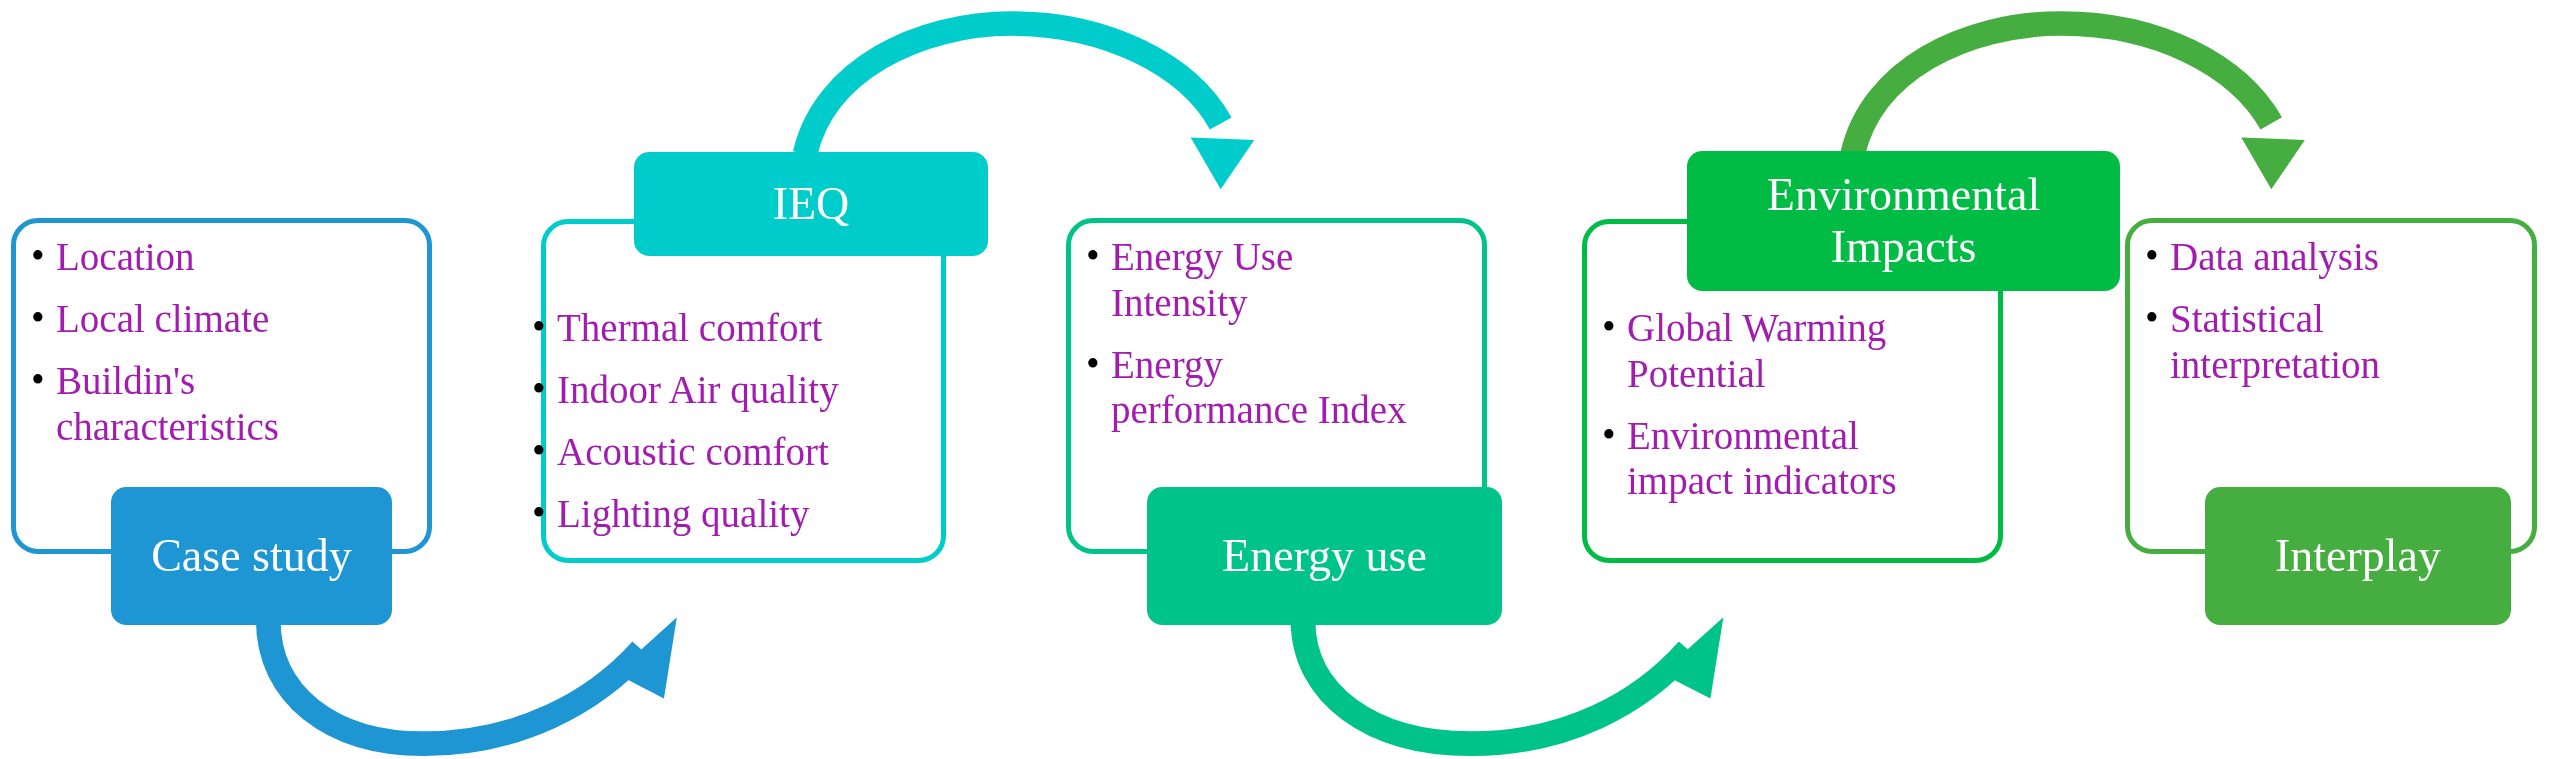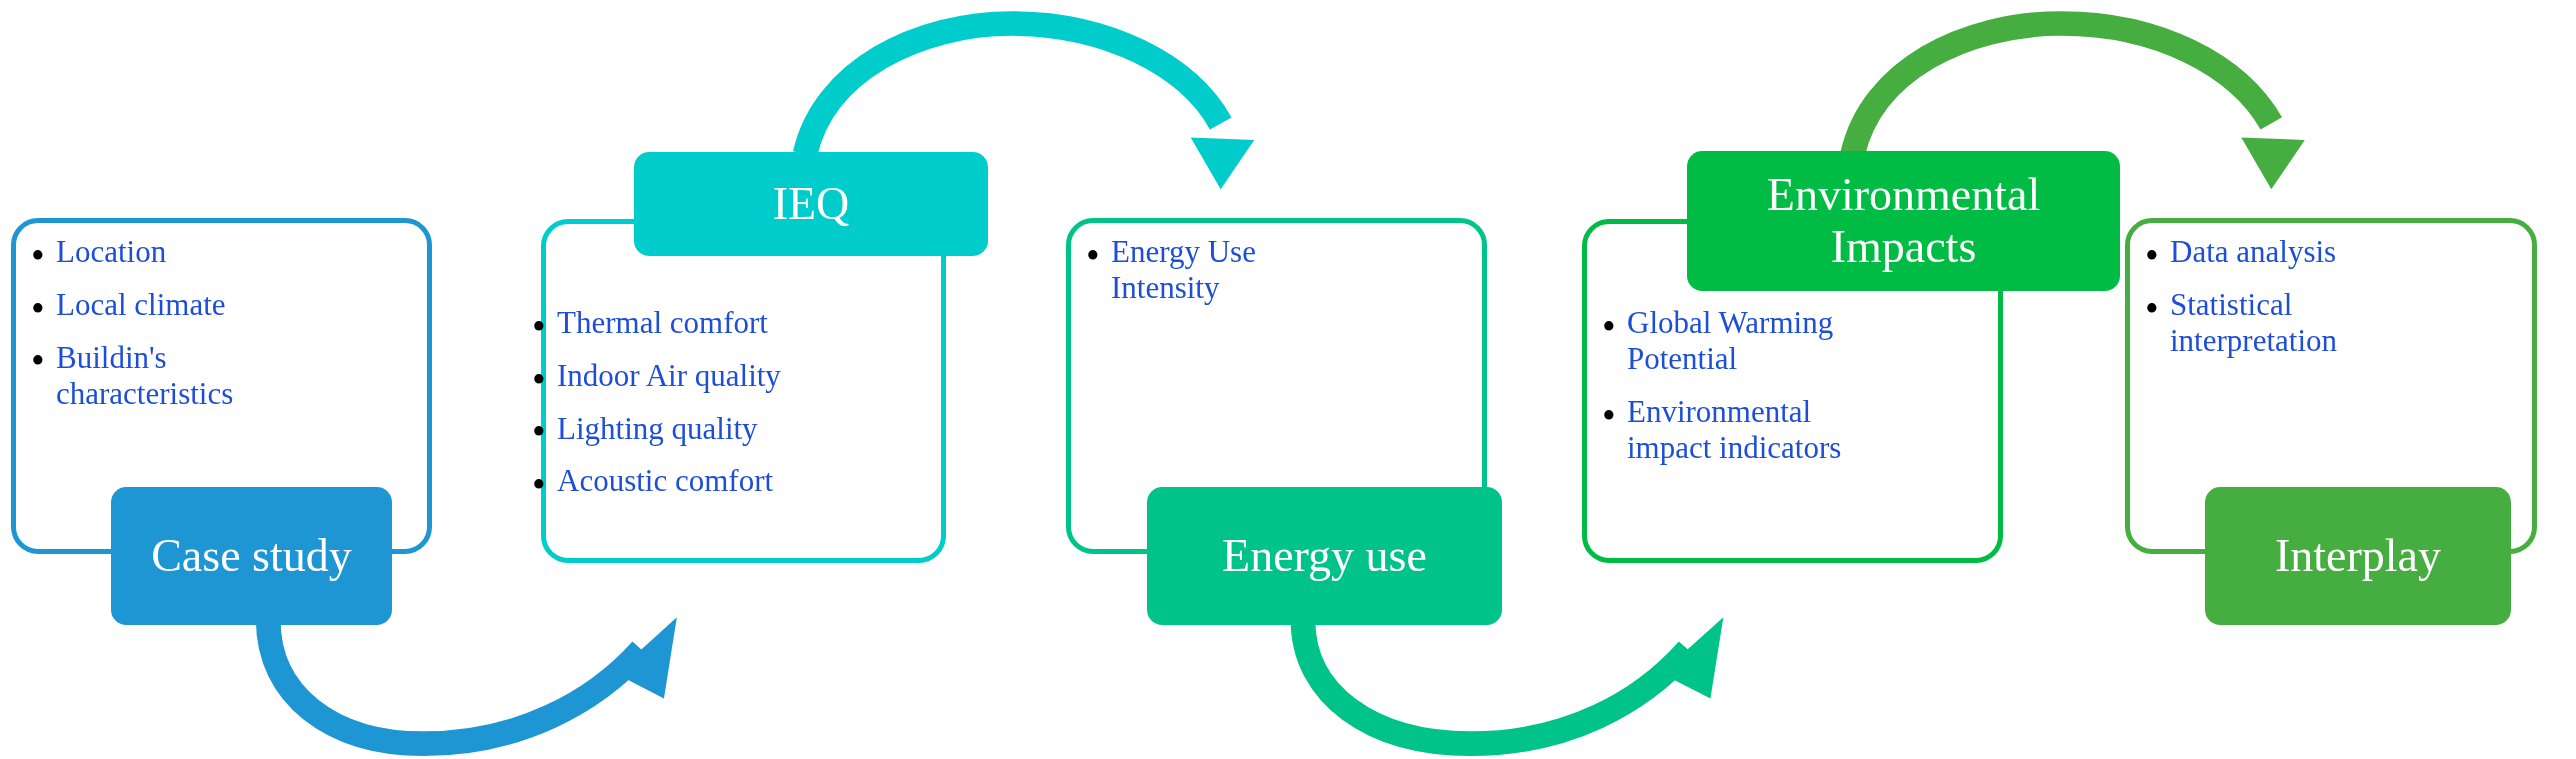--- a/index.html
+++ b/index.html
@@ -34,22 +34,22 @@
   }
   .bullet-list {
     position: absolute;
     box-sizing: border-box;
     list-style: none;
     margin: 0;
     padding: 0;
   }
   .bullet-list li {
     position: relative;
-    color: #1d4ed8;
-    font-size: 31px;
+    color: #a21caf;
+    font-size: 39px;
     line-height: 1.17;
     padding-left: 25px;
     margin-bottom: 16.5px;
     white-space: pre-line;
   }
   .bullet-list li::before {
     content: "\2022";
     position: absolute;
     left: 0;
     top: -1.2px;
@@ -108,31 +108,33 @@
 characteristics</li>
   </ul>
   <div class="label-box" style="left:111px; top:487px; width:281px; height:138px; background:#1E96D4;">
     <span>Case study</span>
   </div>
 
   <div class="outline-box" style="left:541px; top:219px; width:405px; height:344px; border-width:5.3px; border-color:#00CCCC;"></div>
   <ul class="bullet-list" style="left:532px; top:305px; width:376px;">
     <li>Thermal comfort</li>
     <li>Indoor Air quality</li>
+    <li>Acoustic comfort</li>
     <li>Lighting quality</li>
-    <li>Acoustic comfort</li>
   </ul>
   <div class="label-box" style="left:634px; top:152px; width:354px; height:104px; background:#00CCCC;">
     <span>IEQ</span>
   </div>
 
   <div class="outline-box" style="left:1066px; top:218px; width:421px; height:336px; border-width:5.3px; border-color:#00C389;"></div>
   <ul class="bullet-list" style="left:1086px; top:234px; width:400px;">
     <li>Energy Use
 Intensity</li>
+    <li>Energy
+performance Index</li>
   </ul>
   <div class="label-box" style="left:1147px; top:487px; width:355px; height:138px; background:#00C389;">
     <span>Energy use</span>
   </div>
 
   <div class="outline-box" style="left:1582px; top:219px; width:421px; height:344px; border-width:5.3px; border-color:#00BC45;"></div>
   <ul class="bullet-list" style="left:1602px; top:305px; width:400px;">
     <li>Global Warming
 Potential</li>
     <li>Environmental

